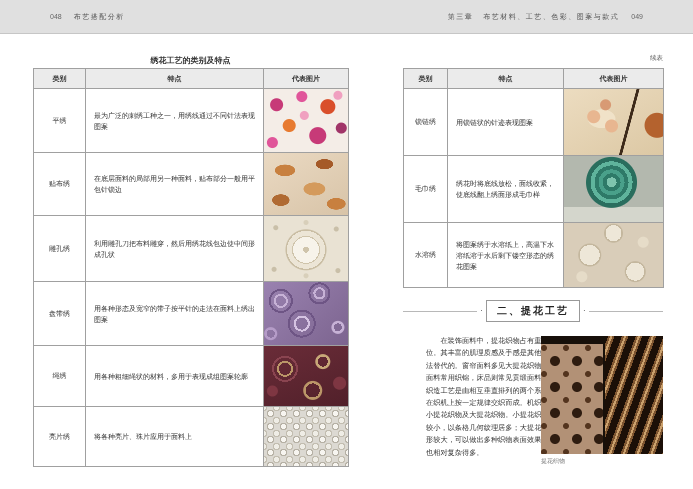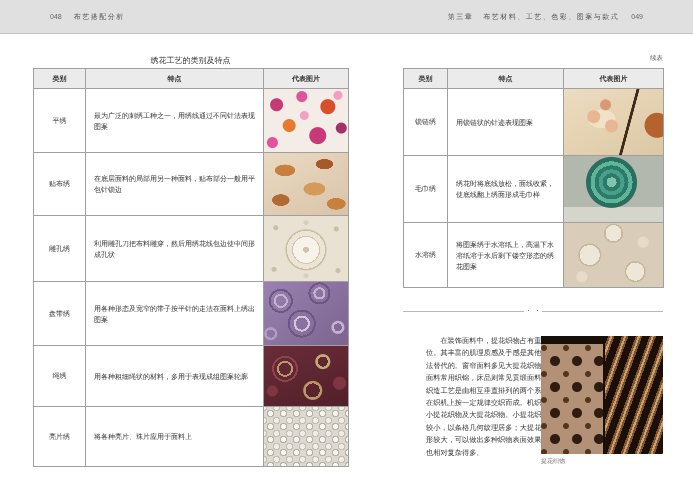--- a/index.html
+++ b/index.html
@@ -22,21 +22,21 @@
   .tr{display:flex;}
   .td{border-right:1px solid #a0a0a0;border-bottom:1px solid #a0a0a0;box-sizing:border-box;overflow:hidden;}
   .th{background:#ebebeb;font-weight:bold;font-size:7px;display:flex;align-items:center;justify-content:center;height:20px;color:#333;}
   .cat{display:flex;align-items:center;justify-content:center;font-size:7px;color:#333;}
   .feat{display:flex;align-items:center;padding:4px 8px;font-size:7px;line-height:11px;color:#333;text-align:left;}
   .imgcell{padding:0;}
   .tbl-left{left:33px;top:68px;}
   .tbl-left .c1{width:52px;}  .tbl-left .c2{width:178px;} .tbl-left .c3{width:85px;}
   .tbl-right{left:403px;top:68px;}
   .tbl-right .c1{width:44px;} .tbl-right .c2{width:116px;} .tbl-right .c3{width:100px;}
-  .table-title{position:absolute;left:33px;top:55px;width:315px;text-align:center;font-size:8px;font-weight:normal;color:#333;}
+  .table-title{position:absolute;left:33px;top:55px;width:315px;text-align:center;font-size:8px;font-weight:bold;color:#333;}
   .cont-label{position:absolute;right:30px;top:54px;font-size:6.5px;color:#555;}
   
   .sw{width:100%;height:100%;}
   .sw-flat{
     background-color:#f4ede7;
     background-image:
       radial-gradient(circle at 15% 25%, #c73a78 0 6px, transparent 7px),
       radial-gradient(circle at 45% 12%, #e0559a 0 5px, transparent 6px),
       radial-gradient(circle at 76% 28%, #d94f2b 0 7px, transparent 8px),
       radial-gradient(circle at 30% 58%, #e77a30 0 6px, transparent 7px),
@@ -249,20 +249,21 @@
     <div class="td feat c2">将图案绣于水溶纸上，高温下水溶纸溶于水后剩下镂空形态的绣花图案</div>
     <div class="td imgcell c3">
         <div class="sw sw-lace"></div>
       </div>
   </div>
 </div>
 
 <div class="section-head">
   <div class="rule"></div>
   <span class="dot">·</span>
+  <span class="head-box">二、提花工艺</span>
   <span class="dot">·</span>
   <div class="rule"></div>
 </div>
 
 <div class="para">在装饰面料中，提花织物占有重要的地位。其丰富的肌理质感及手感是其他工艺无法替代的。窗帘面料多见大提花织物，沙发面料常用织锦，床品则常见贡缎面料。提花织造工艺是由相互垂直排列的两个系统纱线在织机上按一定规律交织而成。机织物分成小提花织物及大提花织物。小提花织物花形较小，以条格几何纹理居多；大提花织物花形较大，可以做出多种织物表面效果，工艺也相对复杂得多。</div>
 
 <div class="figure-img">
   <div class="jq-damask"></div>
   <div class="jq-stripes"></div>
 </div>

